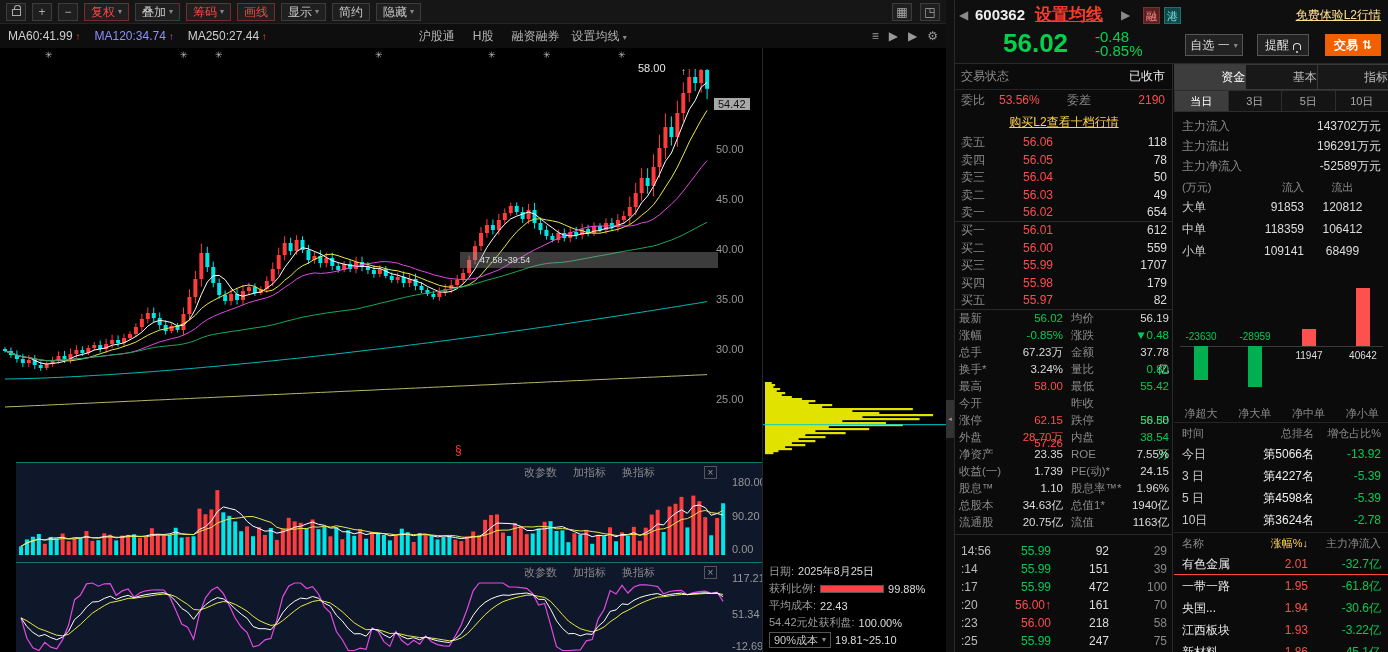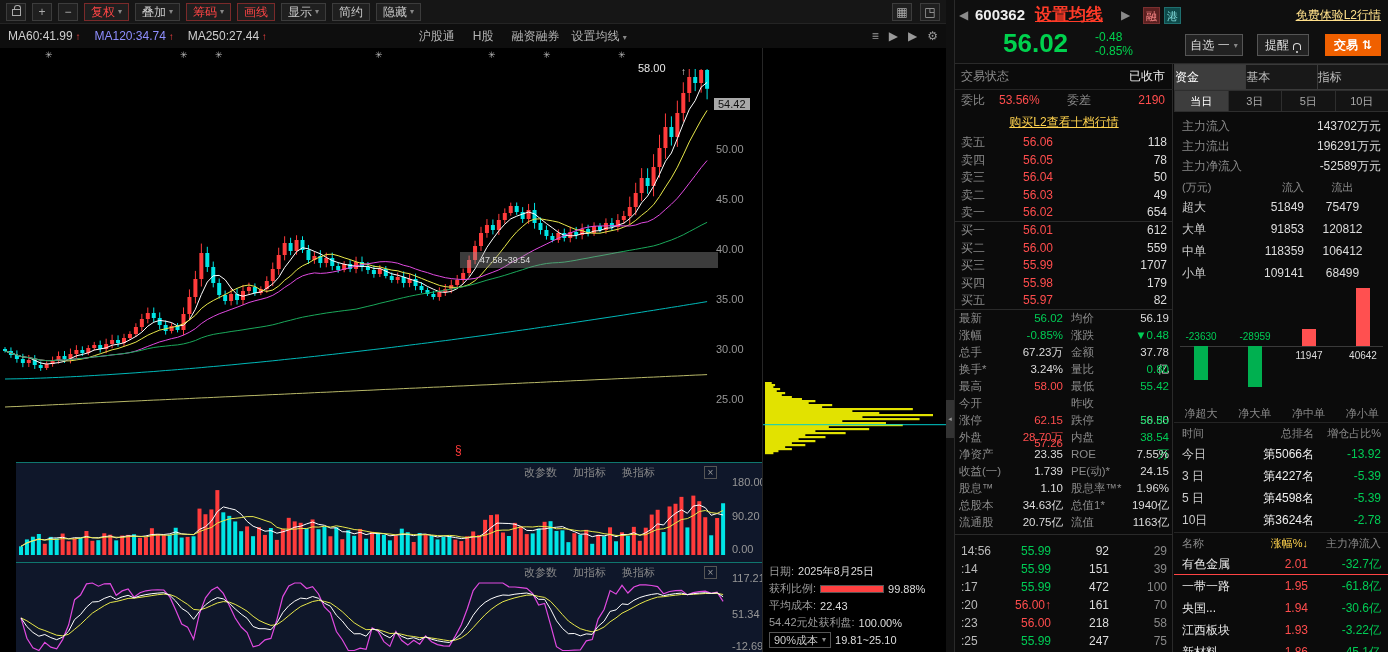--- a/index.html
+++ b/index.html
@@ -48,21 +48,21 @@
 #right-panel{position:absolute;left:954px;top:0;width:434px;height:652px;background:#0b0b0b;border-left:1px solid #2a2a2a}
 #rp-header{position:absolute;left:0;top:0;width:434px;height:64px;border-bottom:1px solid #2a2a2a;background:#0f0f0f}
 .nav-arrow{position:absolute;top:8px;color:#8a8a8a;font-size:12px}
 #stock-code{position:absolute;left:20px;top:6px;color:#eee;font-weight:bold;font-size:15px}
 #stock-name{position:absolute;left:80px;top:3px;color:#ff3b28;font-weight:bold;font-size:17px;text-decoration:underline}
 .badge{position:absolute;top:7px;width:17px;height:17px;text-align:center;line-height:16px;font-size:11px}
 #badge-rong{left:188px;background:#5a2020;color:#ff8a8a;border:1px solid #7a3030}
 #badge-gang{left:209px;background:#0e4a4a;color:#7fd9d9;border:1px solid #1f6f6f}
 #l2-trial{position:absolute;right:8px;top:7px;color:#ffe08a;text-decoration:underline;font-size:12px}
 #rp-price{position:absolute;left:48px;top:28px;font-size:26px;font-weight:bold;color:#00d24e}
-#rp-change{position:absolute;left:140px;top:30px;font-size:12px;color:#00d24e;line-height:14px}
+#rp-change{position:absolute;left:140px;top:30px;font-size:15px;color:#00d24e;line-height:14px}
 .hd-btn{position:absolute;top:34px;height:22px;border:1px solid #555;background:#222;color:#ddd;font-size:12px;display:flex;align-items:center;justify-content:center;gap:4px}
 #btn-watch{left:230px;width:58px}
 #btn-alert{left:302px;width:52px}
 #btn-trade{left:370px;width:56px;background:#f06000;border-color:#f06000;color:#fff;font-weight:bold}
 .bell{width:8px;height:7px;border:1px solid #ddd;border-bottom:none;border-radius:50% 50% 0 0;display:inline-block;position:relative;top:1px}
 .bell::after{content:"";position:absolute;left:2px;bottom:-3px;width:2px;height:2px;background:#ddd;border-radius:50%}
 
 #quote-panel{position:absolute;left:0;top:64px;width:218px;height:588px;border-right:1px solid #2a2a2a}
 #status-row{position:absolute;left:0;top:0;width:218px;height:26px;border-bottom:1px solid #242424;line-height:25px}
 #weibi-row{position:absolute;left:0;top:26px;width:218px;height:20px;line-height:20px}
@@ -82,21 +82,21 @@
 .dl2{width:58px;color:#8a8a8a;margin-left:8px}
 .dv2{flex:1;text-align:right}
 .trow{display:flex;height:18px;line-height:18px;padding:0 6px}
 .tt{width:38px;color:#bbb}
 .tp{width:52px;text-align:right}
 .tv{width:58px;text-align:right;color:#ddd}
 .tn{flex:1;text-align:right;color:#888}
 
 #funds-panel{position:absolute;left:219px;top:64px;width:215px;height:588px}
 #ftabs{position:absolute;left:0;top:0;width:215px;height:26px;display:flex}
-.ftab{flex:1;border:1px solid #3a3a3a;border-left:none;background:#181818;color:#bbb;text-align:left;line-height:24px}
+.ftab{flex:1;border:1px solid #3a3a3a;border-left:none;background:#181818;color:#bbb;text-align:right;line-height:24px}
 .ftab:first-child{border-left:1px solid #3a3a3a}
 .ftab.active{background:#3d3d3d;color:#fff}
 #fsubtabs{position:absolute;left:0;top:26px;width:215px;height:22px;display:flex}
 .fsubtab{flex:1;border:1px solid #2e2e2e;border-left:none;background:#141414;color:#aaa;text-align:center;line-height:20px;font-size:11px}
 .fsubtab:first-child{border-left:1px solid #2e2e2e}
 .fsubtab.active{background:#3d3d3d;color:#fff}
 #flow-rows{position:absolute;left:0;top:52px;width:215px}
 .frow{display:flex;height:20px;line-height:20px;padding:0 8px}
 .fl{color:#8a8a8a}
 .fv{margin-left:auto;color:#ddd}
@@ -927,25 +927,20 @@
             <span class="fv">-52589万元</span>
           </div>
         </div>
       <div id="ftable">
           <div class="ftr hdr">
             <span class="fc1">(万元)</span>
             <span class="fc2">流入</span>
             <span class="fc3">流出</span>
           </div>
           <div class="ftr">
-            <span class="fc1">超大</span>
-            <span class="fc2">51849</span>
-            <span class="fc3">75479</span>
-          </div>
-          <div class="ftr">
             <span class="fc1">大单</span>
             <span class="fc2">91853</span>
             <span class="fc3">120812</span>
           </div>
           <div class="ftr">
             <span class="fc1">中单</span>
             <span class="fc2">118359</span>
             <span class="fc3">106412</span>
           </div>
           <div class="ftr">

